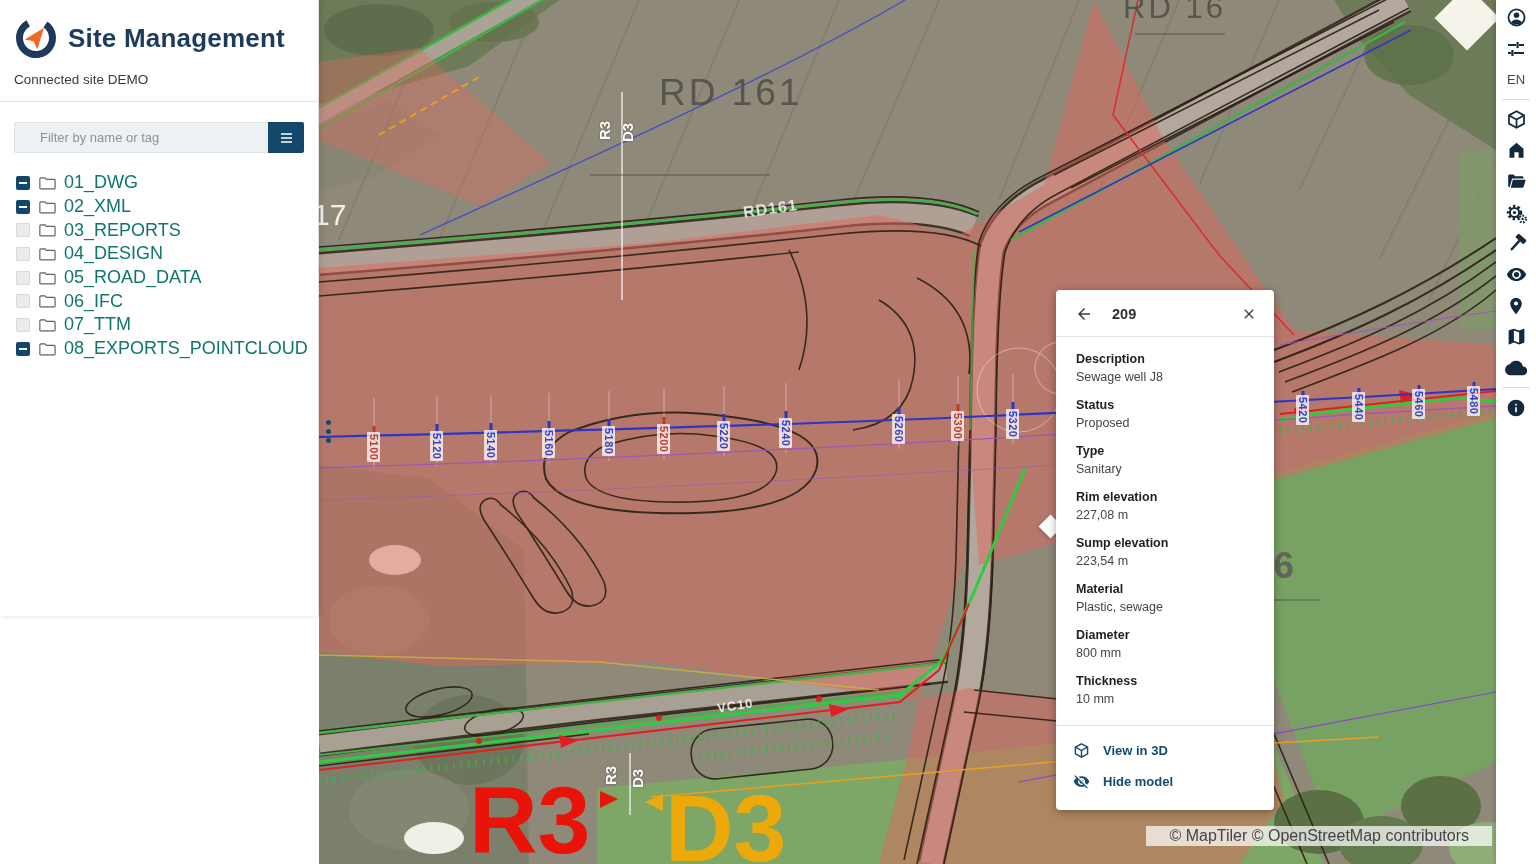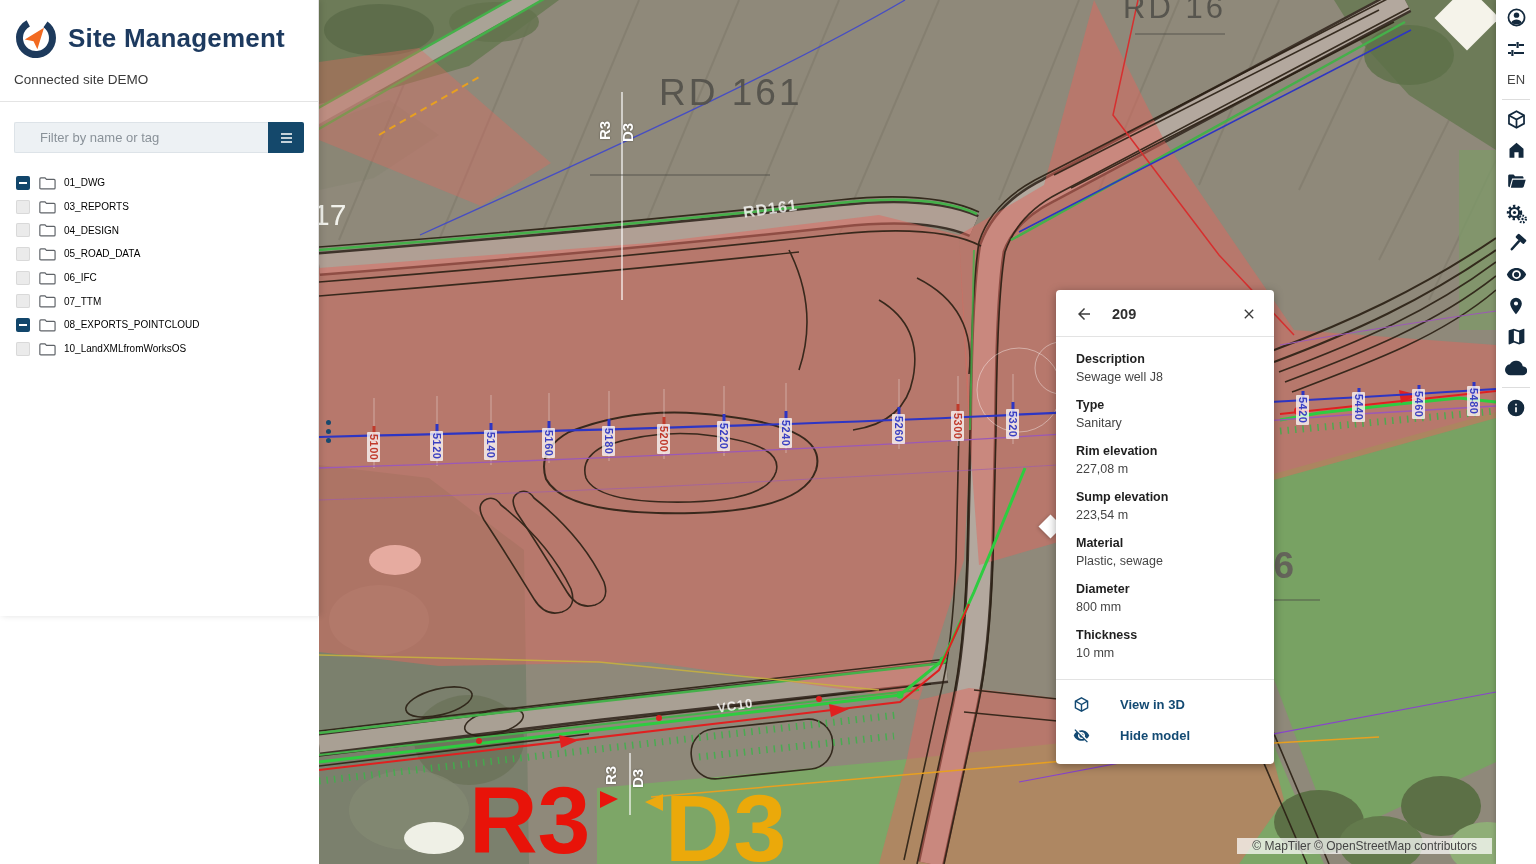--- a/index.html
+++ b/index.html
@@ -18,59 +18,59 @@
   .filter-input::placeholder { color:#8a9299; }
   .filter-btn { width:36px; height:31px; background:#14486b; border:none; border-radius:0 2px 2px 0;
                 display:flex; align-items:center; justify-content:center; cursor:pointer; }
   .tree { margin-top:14px; }
   .trow { display:flex; align-items:center; height:23.7px; padding-left:16px; cursor:pointer; }
   .cb { width:14px; height:14px; border-radius:2px; margin-right:9px; position:relative; flex:0 0 14px; }
   .cb.ind { background:#12466b; }
   .cb.ind::after { content:""; position:absolute; left:3px; top:6px; width:8px; height:2px; background:#fff; }
   .cb.off { background:#ebebeb; box-shadow:inset 0 0 0 1px #d9d9d9; }
   .fold { margin-right:8px; display:flex; }
-  .tlabel { font-size:10px; color:#000000; white-space:nowrap; }
+  .tlabel { font-size:18px; color:#0f766e; white-space:nowrap; }
 
   
   .map { position:absolute; left:319px; top:0; width:1177px; height:864px; overflow:hidden; background:#8f897a; }
   .map svg.base { position:absolute; left:0; top:0; }
   .mlabel { position:absolute; white-space:nowrap; z-index:3; }
   .rd-big { font-size:37px; color:rgba(82,80,74,.92); letter-spacing:3px; }
   .road-white { font-size:16px; font-weight:700; color:rgba(255,255,255,.78); letter-spacing:1px; transform:rotate(-8deg); }
   .vc10 { font-size:13px; font-weight:700; color:rgba(255,255,255,.82); letter-spacing:1px; transform:rotate(-9deg); }
   .r17 { font-size:30px; color:#f2f2ec; }
   .r16 { font-size:37px; color:#64645a; }
   .big-red { font-size:95px; font-weight:700; color:#e81309; line-height:.9; }
   .big-org { font-size:95px; font-weight:700; color:#eba90a; line-height:.9; }
   .vl { position:absolute; color:#fff; font-weight:700; font-size:15px; transform:rotate(-90deg);
         text-shadow:0 0 2px rgba(0,0,0,.45); z-index:3; }
   .st { position:absolute; writing-mode:vertical-rl; background:rgba(255,255,255,.75); padding:2px 1px;
         font-size:11px; font-weight:700; letter-spacing:.5px; line-height:1; z-index:3; border-radius:1px; }
-  .attr { position:absolute; right:4px; bottom:10px; background:rgba(255,255,255,.72); font-size:12px;
-          color:#444; padding:1px 15px; z-index:4; }
+  .attr { position:absolute; right:4px; bottom:18px; background:rgba(255,255,255,.72); font-size:16px;
+          color:#444; padding:1px 23px; z-index:4; }
   .handle { position:absolute; left:7px; top:420px; width:10px; height:28px; z-index:5; cursor:pointer;
             display:flex; flex-direction:column; gap:4px; }
   .handle i { width:5px; height:5px; border-radius:50%; background:#17496e; display:block; }
 
   
   .pointer { position:absolute; left:1042px; top:518px; width:17px; height:17px; background:#fff;
              transform:rotate(45deg); z-index:9; box-shadow:0 1px 4px rgba(0,0,0,.25); }
   .panel { position:absolute; left:1056px; top:290px; width:218px; z-index:10; background:#fff;
            border-radius:4px; box-shadow:0 2px 10px rgba(0,0,0,.35); }
   .p-head { display:flex; align-items:center; padding:13px 15px 11px 17px; }
   .p-title { font-size:14.5px; font-weight:700; color:#2f2f2f; margin-left:17px; }
   .icon-btn { background:none; border:none; cursor:pointer; display:flex; padding:2px; }
   .p-close { margin-left:auto; }
   .p-div { border:none; border-top:1px solid #e3e3e3; }
   .p-body { padding:14px 20px 6px 20px; }
   .fgroup { margin-bottom:12px; }
   .flabel { font-size:12.5px; font-weight:700; color:#1f1f1f; line-height:16px; }
   .fvalue { font-size:12.5px; color:#454545; line-height:16px; margin-top:2px; }
   .p-actions { padding:9px 16px 13px 17px; }
-  .action { display:flex; align-items:center; gap:30px; padding:7px 0; cursor:pointer; }
+  .action { display:flex; align-items:center; gap:13px; padding:7px 0; cursor:pointer; }
   .action span { font-size:13px; font-weight:700; color:#134a73; }
 
   
   .toolbar { position:absolute; left:1496px; top:0; width:40px; height:864px; background:#fff; z-index:20;
              box-shadow:-1px 0 4px rgba(0,0,0,.18); display:flex; flex-direction:column; align-items:center; padding-top:2px; }
   .tb-btn { width:60px; height:31px; background:none; border:none; display:flex; align-items:center;
             justify-content:center; cursor:pointer; }
   .tb-lang { font-size:13px; color:#454545; }
   .tb-div { width:28px; border-top:1px solid #ddd; margin:4px 0; }
 </style>
@@ -102,20 +102,29 @@
     <div class="trow">
       <span class="cb ind"></span>
       <span class="fold">
           <svg width="17" height="14" viewBox="0 0 20 16">
             <path d="M1 3.2c0-.7.5-1.2 1.2-1.2h4.9l1.7 1.8h8.9c.7 0 1.2.5 1.2 1.2v8.8c0 .7-.5 1.2-1.2 1.2H2.2c-.7 0-1.2-.5-1.2-1.2V3.2z" fill="none" stroke="#5f6368" stroke-width="1.4"></path>
           </svg>
         </span>
       <span class="tlabel">01_DWG</span>
     </div>
     <div class="trow">
+      <span class="cb ind"></span>
+      <span class="fold">
+          <svg width="17" height="14" viewBox="0 0 20 16">
+            <path d="M1 3.2c0-.7.5-1.2 1.2-1.2h4.9l1.7 1.8h8.9c.7 0 1.2.5 1.2 1.2v8.8c0 .7-.5 1.2-1.2 1.2H2.2c-.7 0-1.2-.5-1.2-1.2V3.2z" fill="none" stroke="#5f6368" stroke-width="1.4"></path>
+          </svg>
+        </span>
+      <span class="tlabel">02_XML</span>
+    </div>
+    <div class="trow">
       <span class="cb off"></span>
       <span class="fold">
           <svg width="17" height="14" viewBox="0 0 20 16">
             <path d="M1 3.2c0-.7.5-1.2 1.2-1.2h4.9l1.7 1.8h8.9c.7 0 1.2.5 1.2 1.2v8.8c0 .7-.5 1.2-1.2 1.2H2.2c-.7 0-1.2-.5-1.2-1.2V3.2z" fill="none" stroke="#5f6368" stroke-width="1.4"></path>
           </svg>
         </span>
       <span class="tlabel">03_REPORTS</span>
     </div>
     <div class="trow">
       <span class="cb off"></span>
@@ -154,29 +163,20 @@
       <span class="tlabel">07_TTM</span>
     </div>
     <div class="trow">
       <span class="cb ind"></span>
       <span class="fold">
           <svg width="17" height="14" viewBox="0 0 20 16">
             <path d="M1 3.2c0-.7.5-1.2 1.2-1.2h4.9l1.7 1.8h8.9c.7 0 1.2.5 1.2 1.2v8.8c0 .7-.5 1.2-1.2 1.2H2.2c-.7 0-1.2-.5-1.2-1.2V3.2z" fill="none" stroke="#5f6368" stroke-width="1.4"></path>
           </svg>
         </span>
       <span class="tlabel">08_EXPORTS_POINTCLOUD</span>
-    </div>
-    <div class="trow">
-      <span class="cb off"></span>
-      <span class="fold">
-          <svg width="17" height="14" viewBox="0 0 20 16">
-            <path d="M1 3.2c0-.7.5-1.2 1.2-1.2h4.9l1.7 1.8h8.9c.7 0 1.2.5 1.2 1.2v8.8c0 .7-.5 1.2-1.2 1.2H2.2c-.7 0-1.2-.5-1.2-1.2V3.2z" fill="none" stroke="#5f6368" stroke-width="1.4"></path>
-          </svg>
-        </span>
-      <span class="tlabel">10_LandXMLfromWorksOS</span>
     </div>
   </div>
 </div>
 
 <div class="map">
   <svg class="base" width="1177" height="864" viewBox="0 0 1177 864">
 
     <g>
       <rect width="1177" height="864" fill="#8f897a"></rect>
       <g stroke="#6f6a5c" stroke-width="2" opacity=".3">
@@ -366,20 +366,24 @@
         </svg>
     </button>
   </div>
   <hr class="p-div">
   <div class="p-body">
     <div class="fgroup">
       <div class="flabel">Description</div>
       <div class="fvalue">Sewage well J8</div>
     </div>
     <div class="fgroup">
+      <div class="flabel">Status</div>
+      <div class="fvalue">Proposed</div>
+    </div>
+    <div class="fgroup">
       <div class="flabel">Type</div>
       <div class="fvalue">Sanitary</div>
     </div>
     <div class="fgroup">
       <div class="flabel">Rim elevation</div>
       <div class="fvalue">227,08 m</div>
     </div>
     <div class="fgroup">
       <div class="flabel">Sump elevation</div>
       <div class="fvalue">223,54 m</div>

